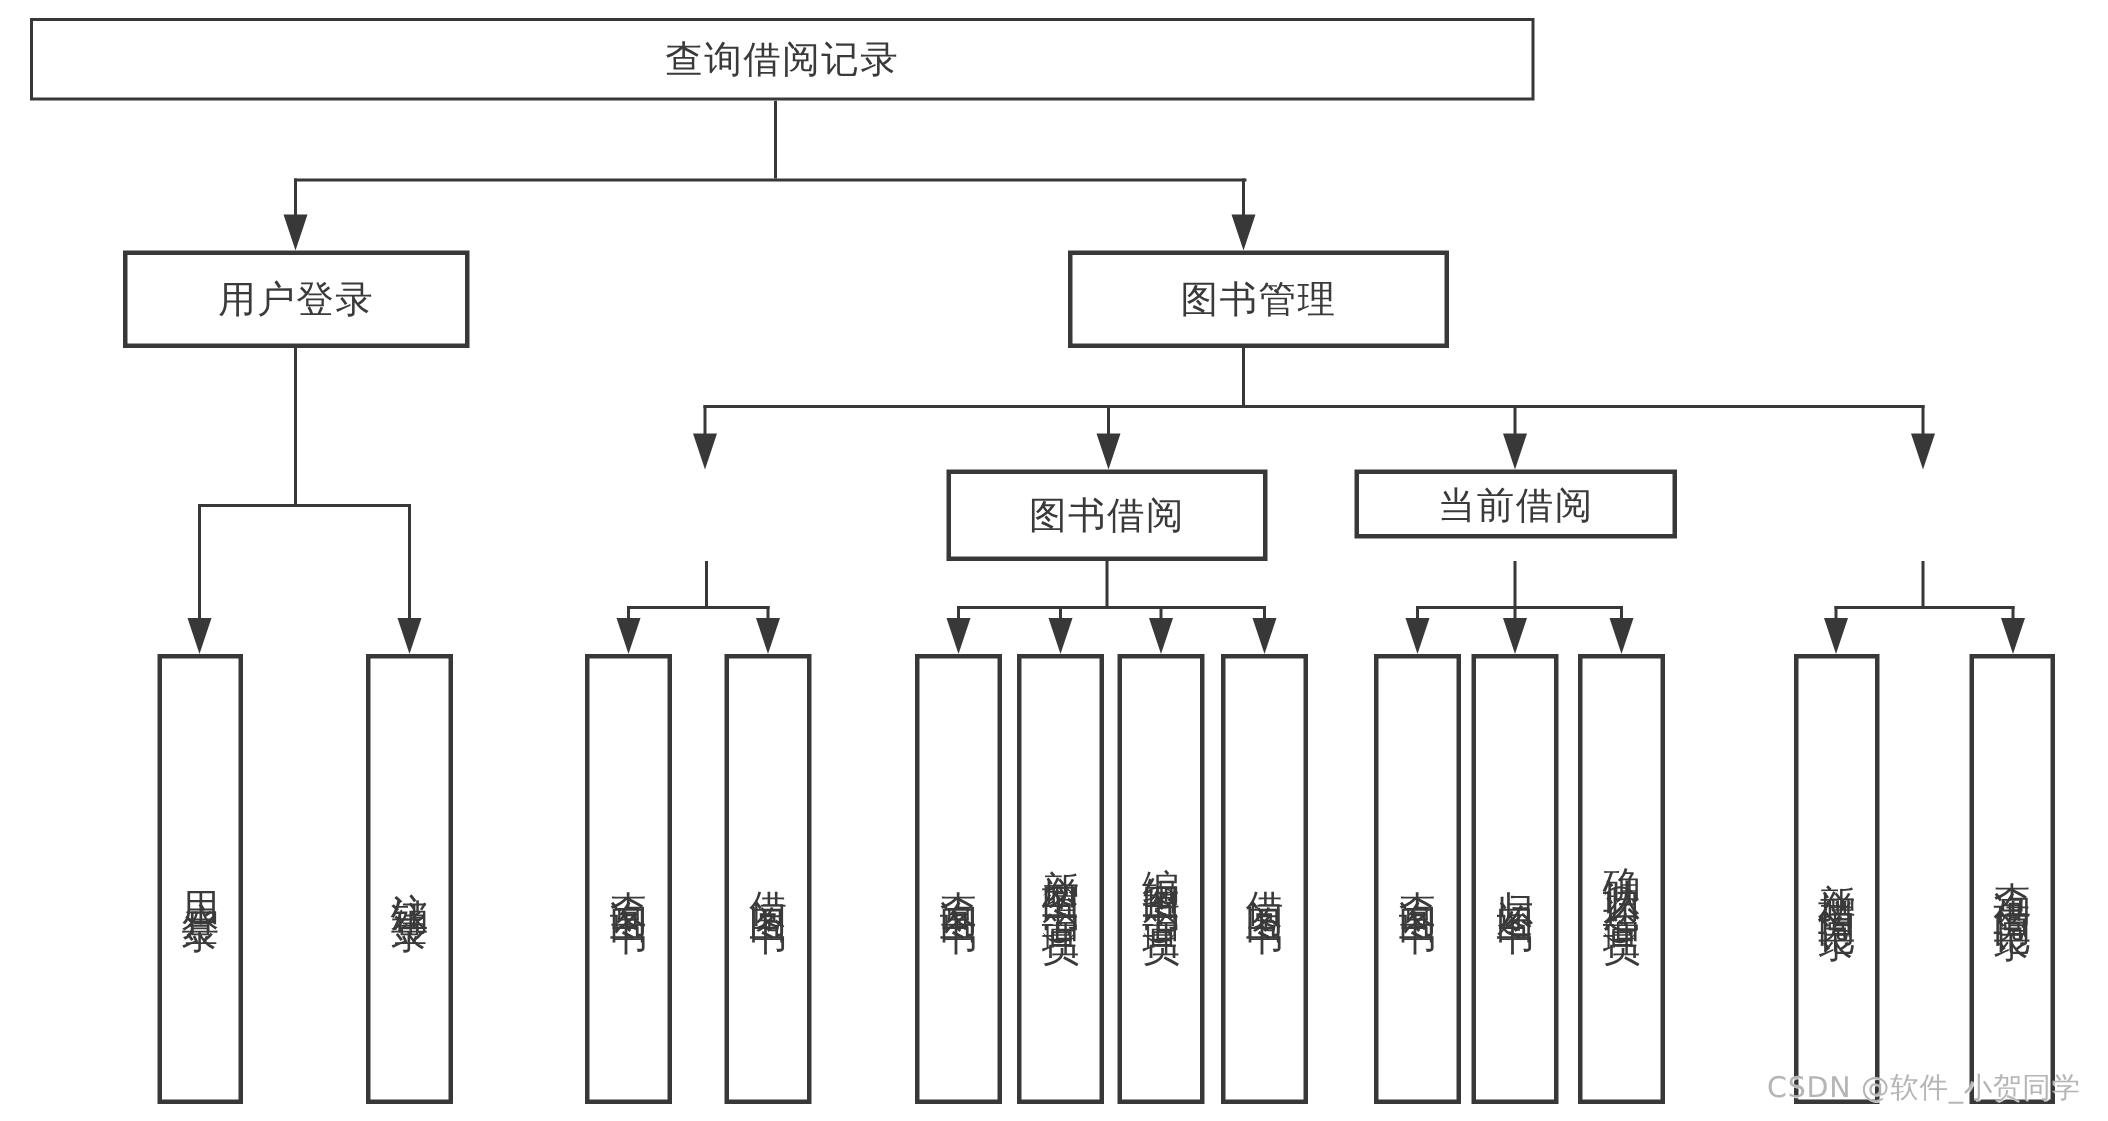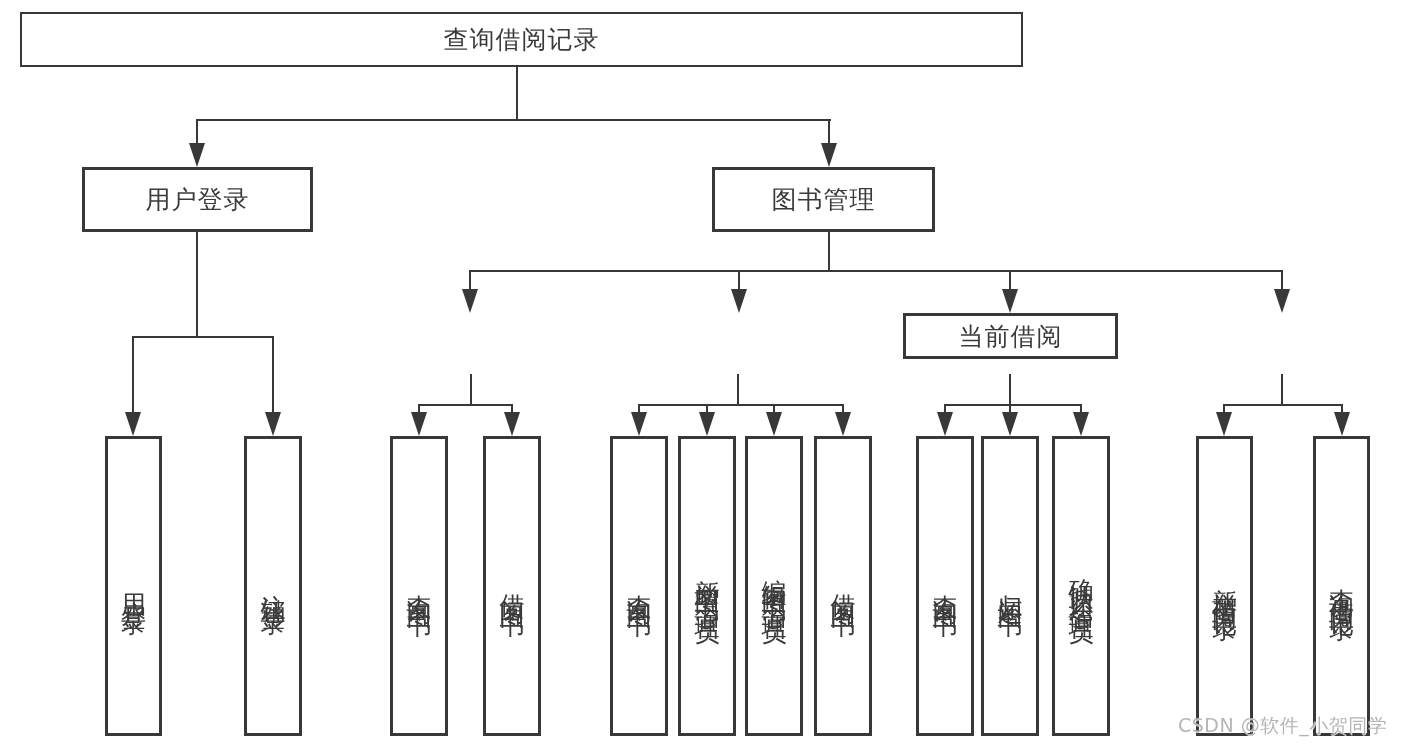--- a/index.html
+++ b/index.html
@@ -125,24 +125,27 @@
   <div class="arrow" style="left:1216px;top:412px"></div>
   <div class="arrow" style="left:1334px;top:412px"></div>
 
   <div class="hbox root" style="left:20px;top:12px;width:1003px;height:55px">
     <span class="lbl">查询借阅记录</span>
   </div>
 
   <div class="hbox" style="left:82px;top:167px;width:231px;height:65px">
     <span class="lbl">用户登录</span>
   </div>
-  <div class="hbox" style="left:712px;top:167px;width:223px;height:65px">
+  <div class="hbox" style="left:712px;top:167px;width:254px;height:65px">
     <span class="lbl">图书管理</span>
   </div>
 
+  <div class="hbox" style="left:631px;top:313px;width:214px;height:61px">
+    <span class="lbl">图书借阅</span>
+  </div>
   <div class="hbox" style="left:903px;top:313px;width:215px;height:46px">
     <span class="lbl">当前借阅</span>
   </div>
 
   <div class="vbox" style="left:105px;top:436px;width:57px;height:300px">
     <span class="vlbl">用户登录</span>
   </div>
   <div class="vbox" style="left:244px;top:436px;width:58px;height:300px">
     <span class="vlbl">注销登录</span>
   </div>

